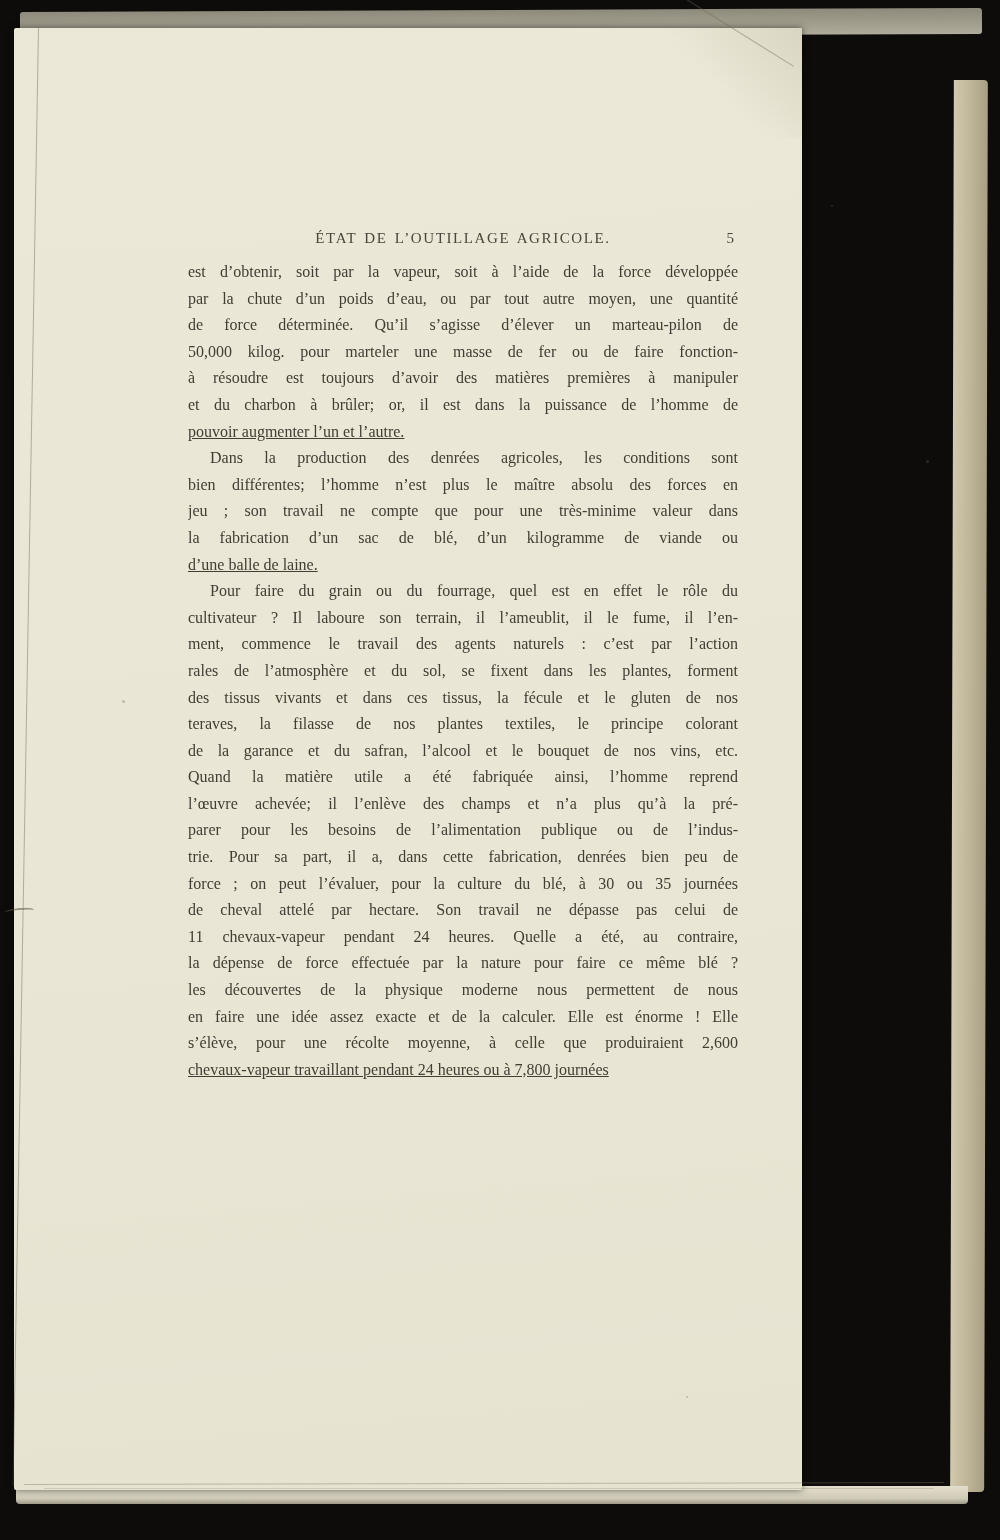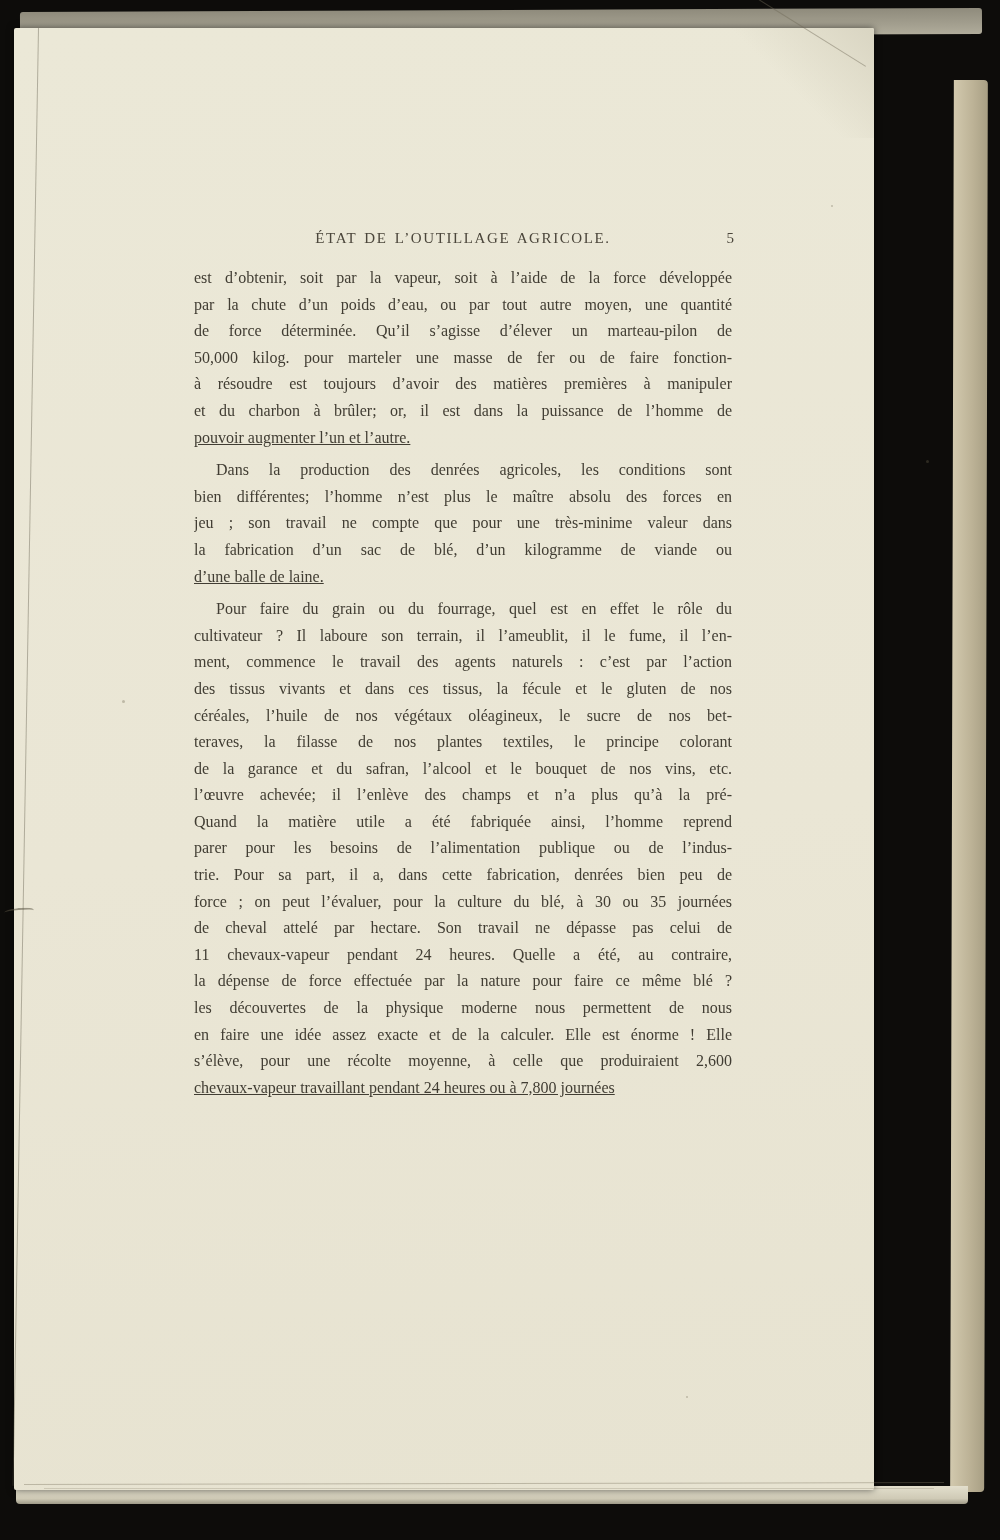--- a/index.html
+++ b/index.html
@@ -32,21 +32,21 @@
   
   .bottom-edges {
     position: absolute; left: 16px; top: 1486px;
     width: 952px; height: 18px;
     background: linear-gradient(180deg, #e3dfcd, #cfcab6 70%, #9e9a88);
     border-radius: 0 0 4px 4px;
   }
 
   .page {
     position: absolute; left: 14px; top: 28px;
-    width: 860px; height: 1462px;
+    width: 788px; height: 1462px;
     background: linear-gradient(175deg, #ebe8d7 0%, #eae6d5 55%, #e7e3d1 100%);
     border-radius: 2px;
     box-shadow: 0 0 7px rgba(0,0,0,0.55);
   }
 
   
   .corner-fold {
     position: absolute; right: 0; top: 0;
     width: 150px; height: 110px;
     background: linear-gradient(225deg, #d9d5c2 0%, rgba(217,213,194,0) 55%);
@@ -108,21 +108,21 @@
     font-size: 15px;
   }
 
   
   .text-block {
     position: absolute; left: 174px; top: 231px;
     width: 550px;
     color: #413d33;
     font-size: 16px;
   }
-  .paragraph { margin: 6px; }
+  .paragraph { margin: 0; }
   .line {
     height: 26.6px;
     line-height: 26.6px;
     text-align: justify;
     text-align-last: justify;
     overflow: hidden;
     white-space: normal;
   }
   .line.last { text-align-last: left; text-decoration: underline; }
   .line.indent { text-indent: 22px; }
@@ -166,26 +166,26 @@
         <div class="line indent">Dans la production des denrées agricoles, les conditions sont</div>
         <div class="line">bien différentes; l’homme n’est plus le maître absolu des forces en</div>
         <div class="line">jeu ; son travail ne compte que pour une très-minime valeur dans</div>
         <div class="line">la fabrication d’un sac de blé, d’un kilogramme de viande ou</div>
         <div class="line last">d’une balle de laine.</div>
       </div>
       <div class="paragraph">
         <div class="line indent">Pour faire du grain ou du fourrage, quel est en effet le rôle du</div>
         <div class="line">cultivateur ? Il laboure son terrain, il l’ameublit, il le fume, il l’en-</div>
         <div class="line">ment, commence le travail des agents naturels : c’est par l’action</div>
+        <div class="line">rales de l’atmosphère et du sol, se fixent dans les plantes, forment</div>
         <div class="line">des tissus vivants et dans ces tissus, la fécule et le gluten de nos</div>
-        <div class="line">céréales, l’huile de nos végétaux oléagineux, le sucre de nos bet-</div>
         <div class="line">teraves, la filasse de nos plantes textiles, le principe colorant</div>
         <div class="line">de la garance et du safran, l’alcool et le bouquet de nos vins, etc.</div>
+        <div class="line">Quand la matière utile a été fabriquée ainsi, l’homme reprend</div>
         <div class="line">l’œuvre achevée; il l’enlève des champs et n’a plus qu’à la pré-</div>
-        <div class="line">Quand la matière utile a été fabriquée ainsi, l’homme reprend</div>
         <div class="line">parer pour les besoins de l’alimentation publique ou de l’indus-</div>
         <div class="line">trie. Pour sa part, il a, dans cette fabrication, denrées bien peu de</div>
         <div class="line">force ; on peut l’évaluer, pour la culture du blé, à 30 ou 35 journées</div>
         <div class="line">de cheval attelé par hectare. Son travail ne dépasse pas celui de</div>
         <div class="line">11 chevaux-vapeur pendant 24 heures. Quelle a été, au contraire,</div>
         <div class="line">la dépense de force effectuée par la nature pour faire ce même blé ?</div>
         <div class="line">les découvertes de la physique moderne nous permettent de nous</div>
         <div class="line">en faire une idée assez exacte et de la calculer. Elle est énorme ! Elle</div>
         <div class="line">s’élève, pour une récolte moyenne, à celle que produiraient 2,600</div>
         <div class="line last">chevaux-vapeur travaillant pendant 24 heures ou à 7,800 journées</div>

